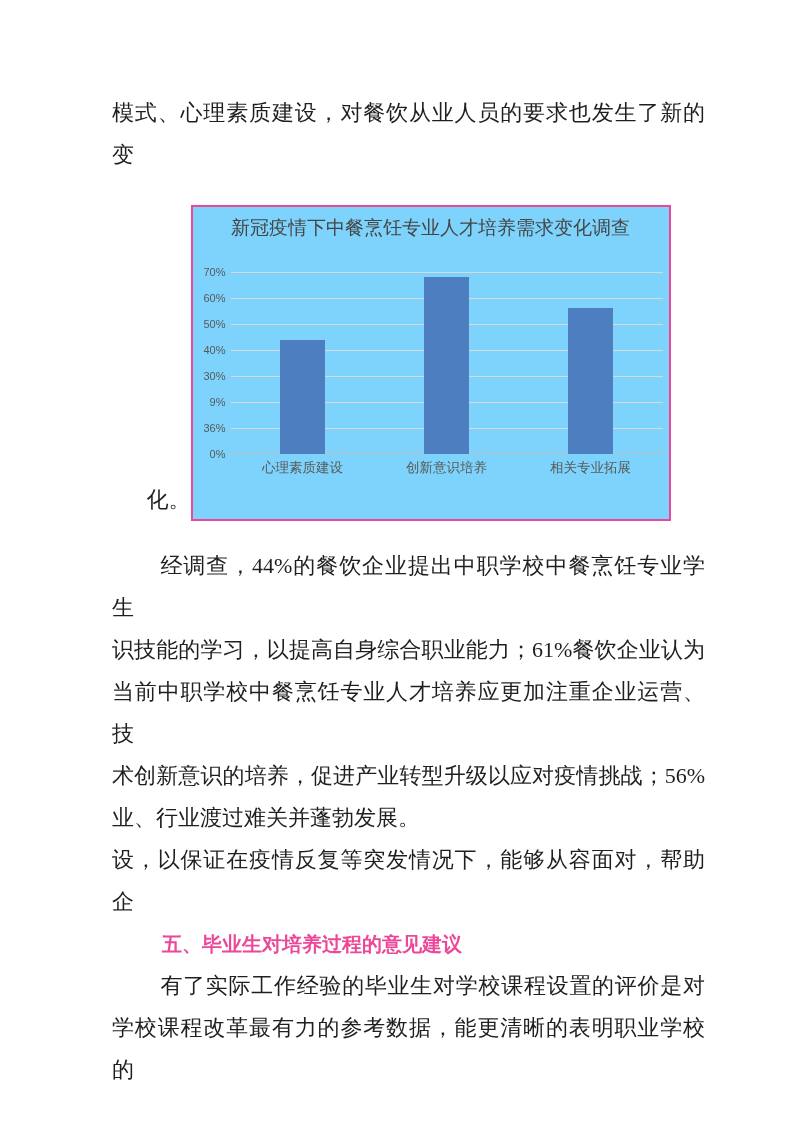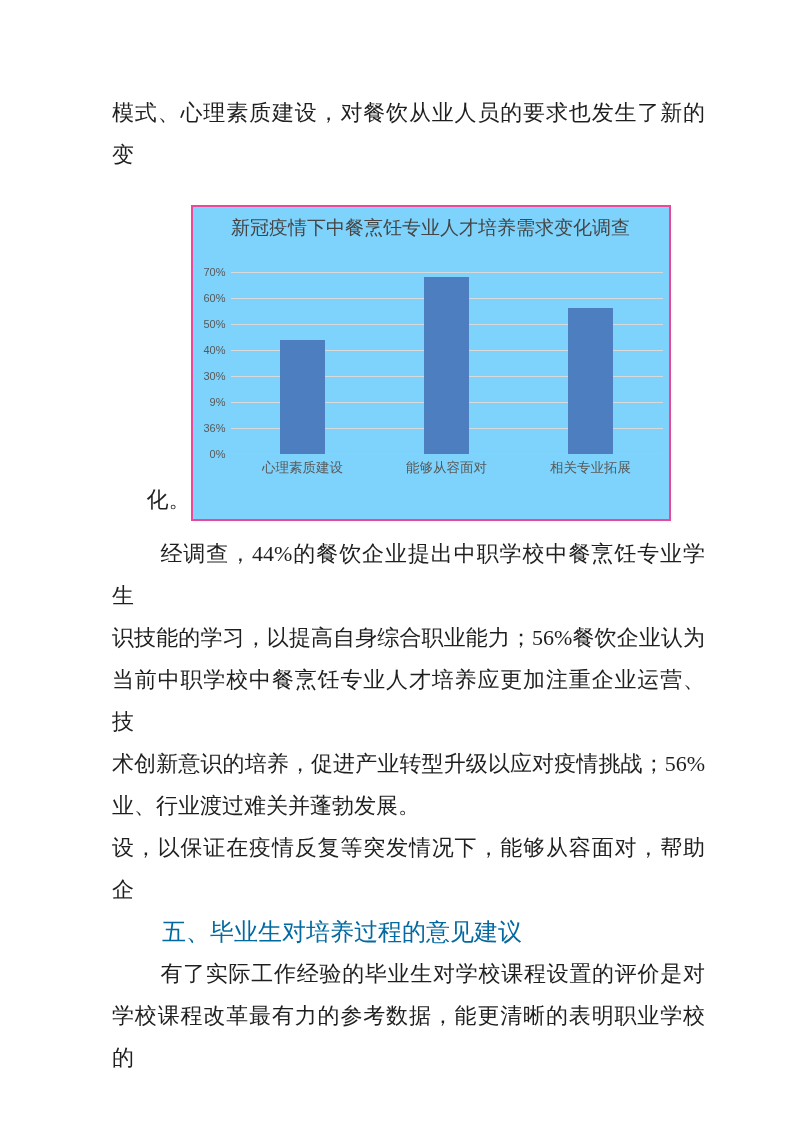--- a/index.html
+++ b/index.html
@@ -105,27 +105,27 @@
   .cat {
     position: absolute;
     top: 0;
     text-align: center;
     font-size: 13.5px;
     line-height: 20px;
     color: #595959;
     white-space: nowrap;
   }
   .para { margin-top: 0; }
-  .para2 { margin-top: 12px; }
+  .para2 { margin-top: 24px; }
   .doc-heading {
-    font-size: 24px;
+    font-size: 20px;
     line-height: 42px;
-    font-weight: normal;
+    font-weight: bold;
     margin-left: 50px;
-    color: #0369a1;
+    color: #ec4899;
     white-space: nowrap;
   }
 </style>
 </head>
 <body>
 
 <div class="page">
   <div class="content">
 
     <div class="bodyline just">模式、心理素质建设，对餐饮从业人员的要求也发生了新的变</div>
@@ -149,29 +149,29 @@
             <div class="gridline" style="top: 26px;"></div>
             <div class="ytick" style="top: 19px;">60%</div>
             <div class="gridline" style="top: 0px;"></div>
             <div class="ytick" style="top: -7px;">70%</div>
             <div class="bar" title="相关专业拓展 44%" style="left: 49.5px; height: 114.4px; background: rgb(77, 126, 191);"></div>
             <div class="bar" title="创新意识培养 68%" style="left: 193.5px; height: 176.8px; background: rgb(77, 126, 191);"></div>
             <div class="bar" title="心理素质建设 56%" style="left: 337.5px; height: 145.6px; background: rgb(77, 126, 191);"></div>
           </div>
         <div class="cats">
             <div class="cat" style="left: 0px; width: 144px;">心理素质建设</div>
-            <div class="cat" style="left: 144px; width: 144px;">能够从容面对</div>
+            <div class="cat" style="left: 144px; width: 144px;">创新意识培养</div>
             <div class="cat" style="left: 288px; width: 144px;">相关专业拓展</div>
           </div>
       </figure>
     </div>
 
     <div class="para para2">
       <div class="bodyline just indent">经调查，44%的餐饮企业提出中职学校中餐烹饪专业学生</div>
-      <div class="bodyline just">识技能的学习，以提高自身综合职业能力；56%餐饮企业认为</div>
+      <div class="bodyline just">识技能的学习，以提高自身综合职业能力；61%餐饮企业认为</div>
       <div class="bodyline just">当前中职学校中餐烹饪专业人才培养应更加注重企业运营、技</div>
       <div class="bodyline just">术创新意识的培养，促进产业转型升级以应对疫情挑战；56%</div>
       <div class="bodyline">业、行业渡过难关并蓬勃发展。</div>
       <div class="bodyline just">设，以保证在疫情反复等突发情况下，能够从容面对，帮助企</div>
     </div>
 
     <h2 class="doc-heading">五、毕业生对培养过程的意见建议</h2>
 
     <div class="para">
       <div class="bodyline just indent">有了实际工作经验的毕业生对学校课程设置的评价是对</div>

